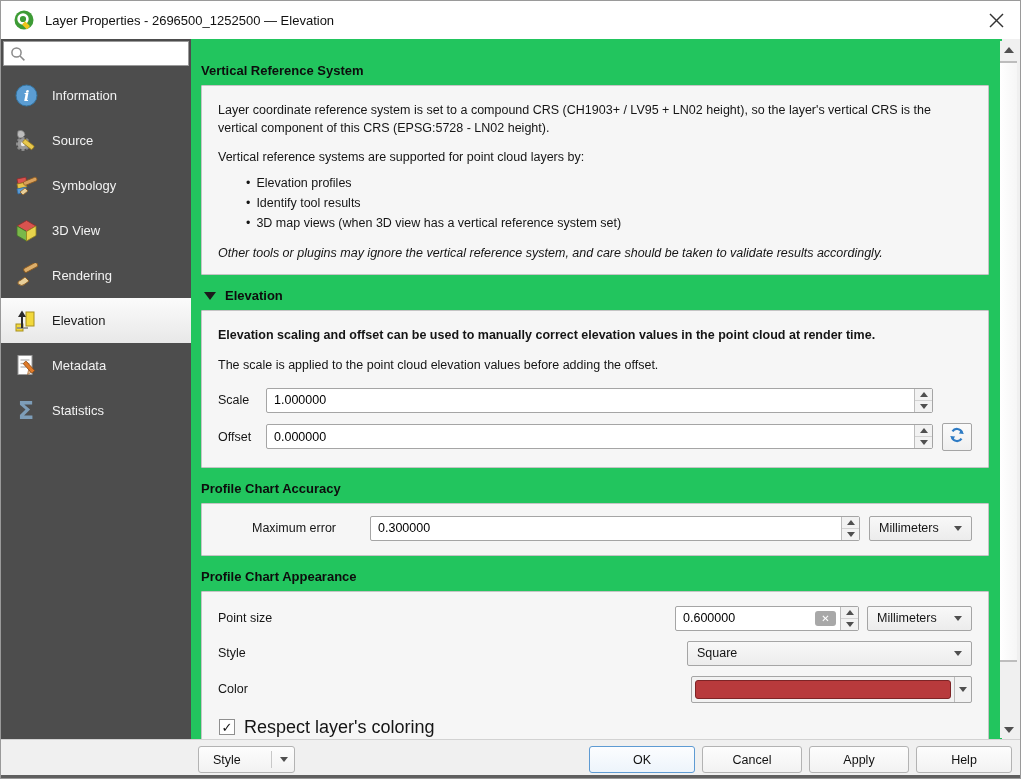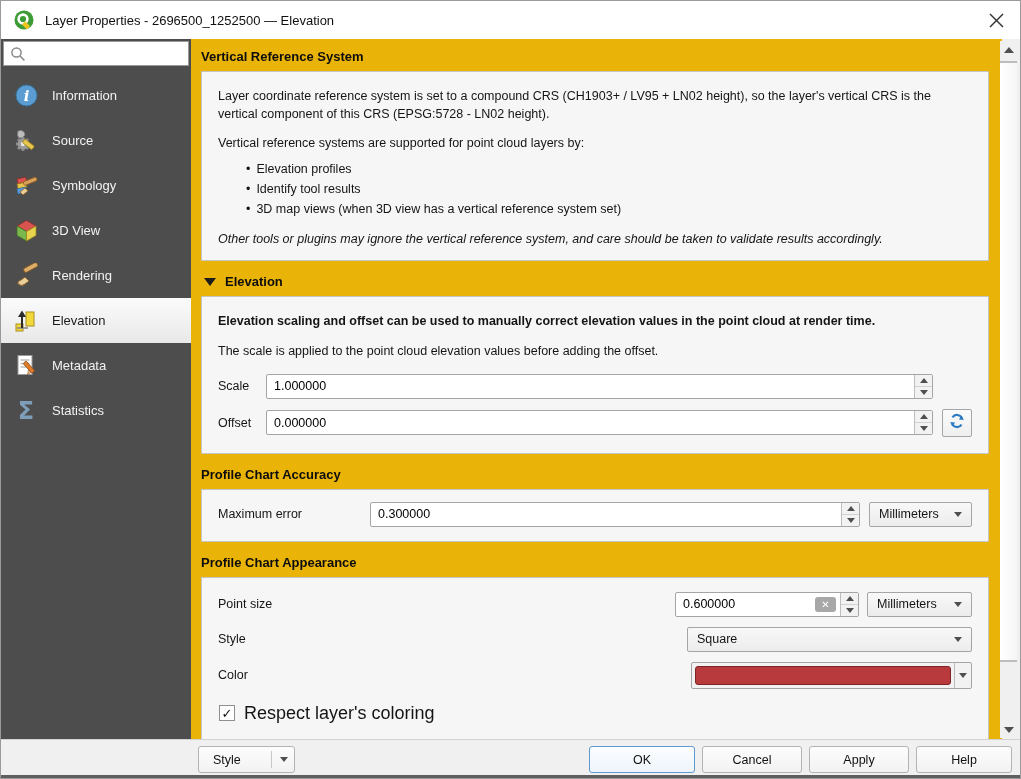--- a/index.html
+++ b/index.html
@@ -25,21 +25,21 @@
                      font-family:"Liberation Sans", sans-serif; background:transparent; }
   .nav { margin-top:7px; }
   .nav-item { height:45px; display:flex; align-items:center; gap:13px; padding-left:12px;
               color:#f2f2f2; font-size:13px; cursor:default; }
   .nav-item.selected { background:linear-gradient(#fbfbfb,#e8e8e8); color:#1b1b1b; }
   .icon24 { width:26px; height:26px; flex:none; display:flex; align-items:center; justify-content:center; }
   .sigma { font-family:"DejaVu Sans", sans-serif; font-size:24px; font-weight:bold; color:#7d9db8; line-height:1; }
 
   
   .content { position:absolute; left:190px; top:38px; width:811px; height:700px;
-             padding:7px 13px 0 10px; background:#eab308; overflow:hidden; }
+             padding:21px 13px 0 10px; background:#22c55e; overflow:hidden; }
   .section-title { font-size:13px; font-weight:bold; color:#0d0d0d; margin:3px 0 7px 0; }
   .panel { background:#f6f6f6; border:1px solid #c5c5c5; border-radius:1px;
            padding:10px 16px; margin-bottom:13px; }
   .panel p { font-size:12.5px; color:#151515; margin:5px 0 11px; line-height:1.45; }
   .bullets { margin:2px 0 2px 28px; }
   .bullet { font-size:12.5px; line-height:1.6; color:#151515; }
   .bullet::before { content:"•"; margin-right:6px; }
   .note { font-style:italic; font-size:12.5px; margin:13px 0 4px; color:#151515; }
 
   .collapse-header { display:flex; align-items:center; gap:9px; margin:2px 0 7px 3px; }
@@ -300,21 +300,21 @@
             <polygon points="15.8,8 10.8,7.6 13.8,3.8" fill="#2e7bc4"></polygon>
           </svg>
         </span>
       </div>
     </div>
   </div>
 
   <div class="section-title" style="margin-top:10px;">Profile Chart Accuracy</div>
   <div class="panel" style="padding-top:6px;padding-bottom:8px;">
     <div class="form-row" style="margin:6px 0;">
-      <span class="form-label" style="width:152px;">Maximum error</span>
+      <span class="form-label" style="width:152px;text-align:center;">Maximum error</span>
       <div class="spinbox">
         <input class="spin-value" value="0.300000" style="">
         <div class="spin-btns">
           <div class="spin-up">
               <span class="tri-up-s"></span>
             </div>
           <div class="spin-down">
               <span class="tri-dn-s"></span>
             </div>
         </div>

